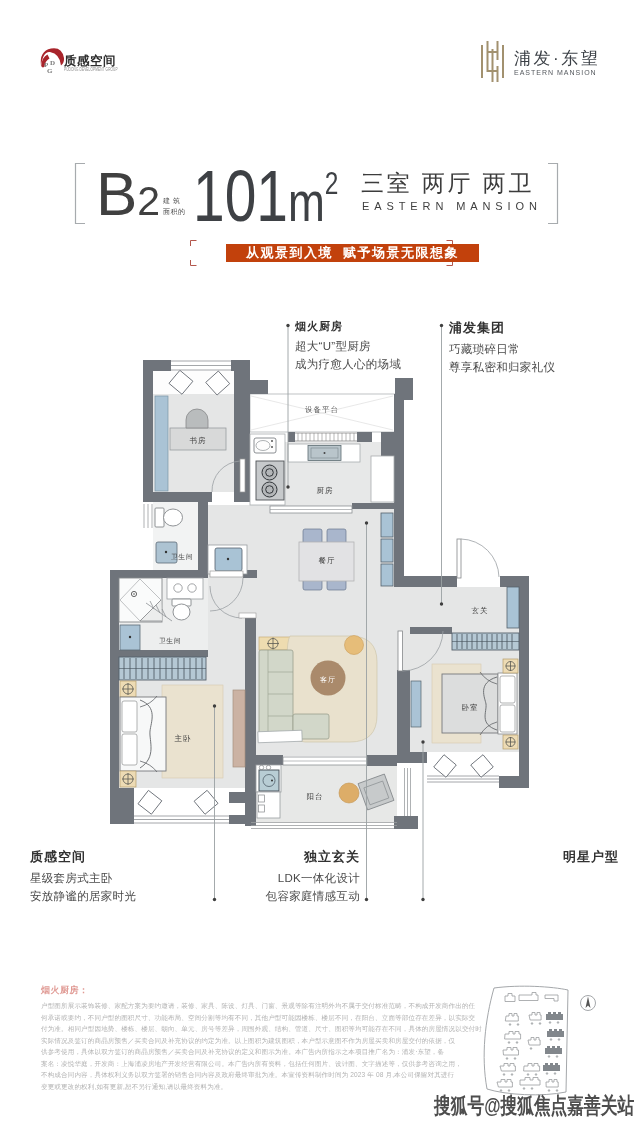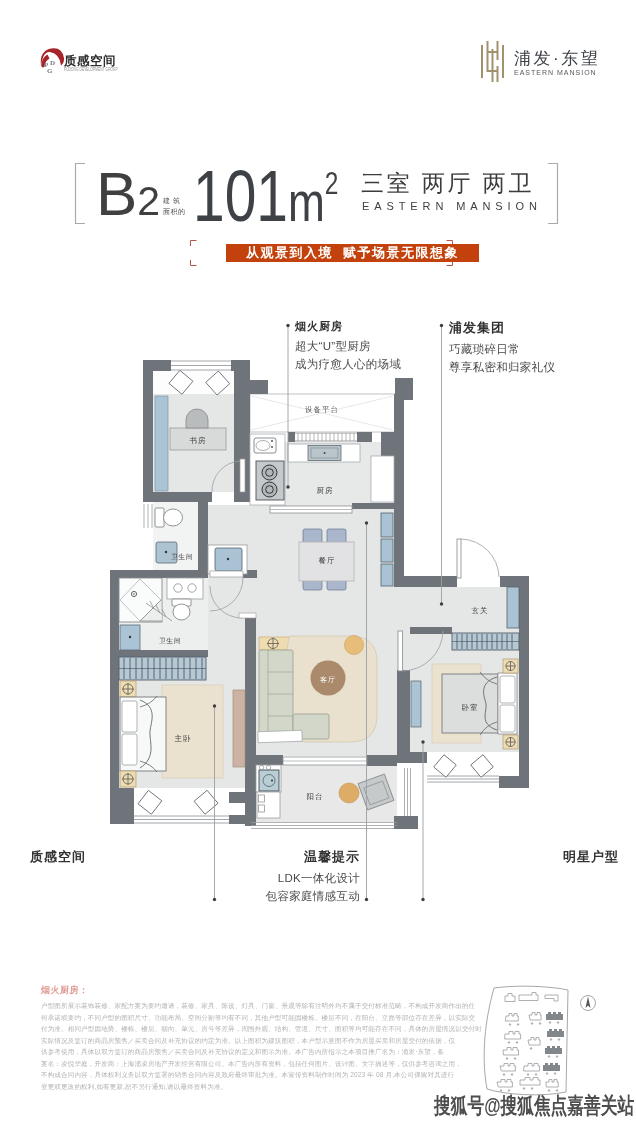--- a/index.html
+++ b/index.html
@@ -456,24 +456,25 @@
   <div style="font-size:11.5px;color:#4a4a4a;letter-spacing:0.3px;line-height:18px;margin-top:3px;">超大“U”型厨房<br>成为疗愈人心的场域</div>
 </div>
 
 <div class="abs" style="left:449px;top:319px;width:160px;">
   <div style="font-size:13px;font-weight:bold;color:#323232;letter-spacing:1px;">浦发集团</div>
   <div style="font-size:11.5px;color:#4a4a4a;letter-spacing:0.3px;line-height:18px;margin-top:3px;">巧藏琐碎日常<br>尊享私密和归家礼仪</div>
 </div>
 
 <div class="abs" style="left:30px;top:848px;width:179px;text-align:left;">
   <div style="font-size:13px;font-weight:bold;color:#323232;letter-spacing:1px;">质感空间</div>
+  <div style="font-size:11.5px;color:#4a4a4a;letter-spacing:0.3px;line-height:18px;margin-top:3px;">星级套房式主卧<br>安放静谧的居家时光</div>
 </div>
 
 <div class="abs" style="left:181px;top:848px;width:179px;text-align:right;">
-  <div style="font-size:13px;font-weight:bold;color:#323232;letter-spacing:1px;">温馨提示</div>
+  <div style="font-size:13px;font-weight:bold;color:#323232;letter-spacing:1px;">独立玄关</div>
   <div style="font-size:11.5px;color:#4a4a4a;letter-spacing:0.3px;line-height:18px;margin-top:3px;">LDK一体化设计<br>包容家庭情感互动</div>
 </div>
 
 <div class="abs" style="left:429px;top:848px;width:190px;">
   <div style="font-size:13px;font-weight:bold;color:#323232;letter-spacing:1px;text-align:right;">明星户型</div>
 </div>
 
 <div class="abs" style="left:41px;top:984px;font-size:9px;color:#e09a94;font-weight:bold;letter-spacing:0.5px;">烟火厨房：</div>
 <div class="abs" style="left:41px;top:1000px;width:640px;">
 <div style="font-size:10px;color:#b3b3b3;line-height:17.7px;transform:scale(0.655);transform-origin:0 0;width:900px;letter-spacing:0.2px;white-space:nowrap;">

